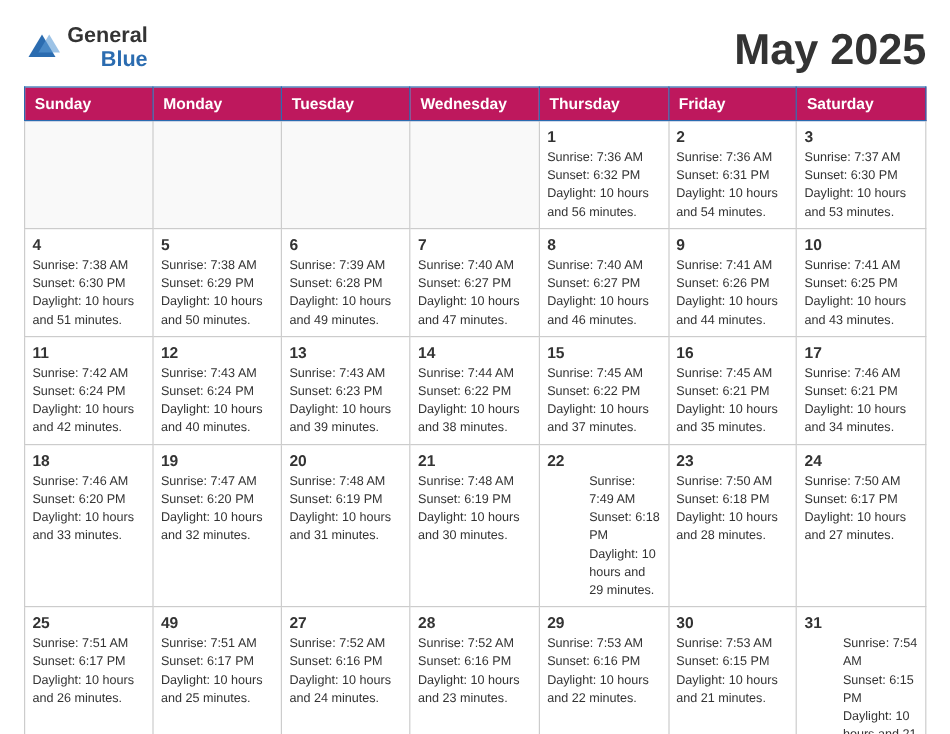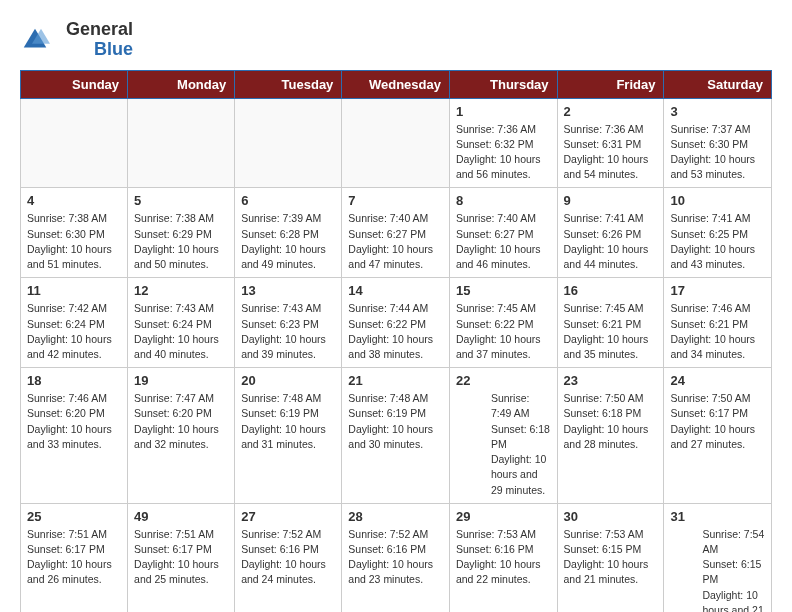--- a/index.html
+++ b/index.html
@@ -12,21 +12,21 @@
     }
     .header-area {
       display: flex;
       justify-content: space-between;
       align-items: flex-start;
       margin-bottom: 10px;
     }
     .logo {
       display: flex;
       align-items: center;
-      gap: 16px;
+      gap: 6px;
       justify-content: center;
     }
     .logo-text {
       display: flex;
       flex-direction: column;
       line-height: 1.1;
     }
     .logo-general {
       font-size: 18px;
       font-weight: bold;
@@ -53,23 +53,23 @@
     .location-title {
       font-size: 16px;
       color: #555;
     }
     .calendar-table {
       width: 100%;
       border-collapse: collapse;
       border: 1px solid #ccc;
     }
     .calendar-table th {
-      background-color: #7f1d1d;
+      background-color: #be185d;
       color: white;
-      text-align: right;
+      text-align: left;
       padding: 6px 8px;
       font-size: 13px;
       border: 1px solid #2b6cb0;
     }
     .calendar-table td {
       vertical-align: top;
       padding: 5px 6px;
       border: 1px solid #ccc;
       width: 108px;
       min-height: 80px;
@@ -100,20 +100,21 @@
     <svg class="logo-icon" viewBox="0 0 40 40">
       <polygon points="20,5 35,30 5,30" fill="#2b6cb0"></polygon>
       <polygon points="28,5 40,25 16,25" fill="#5b9bd5" opacity="0.6"></polygon>
     </svg>
     <div class="logo-text">
       <span class="logo-general">General</span>
       <span class="logo-blue">Blue</span>
     </div>
   </div>
   <div class="title-area">
+    <div class="month-title">May 2025</div>
   </div>
 </div>
 
 <table class="calendar-table">
   <thead>
     <tr id="dow-row">
         <th>Sunday</th>
         <th>Monday</th>
         <th>Tuesday</th>
         <th>Wednesday</th>

